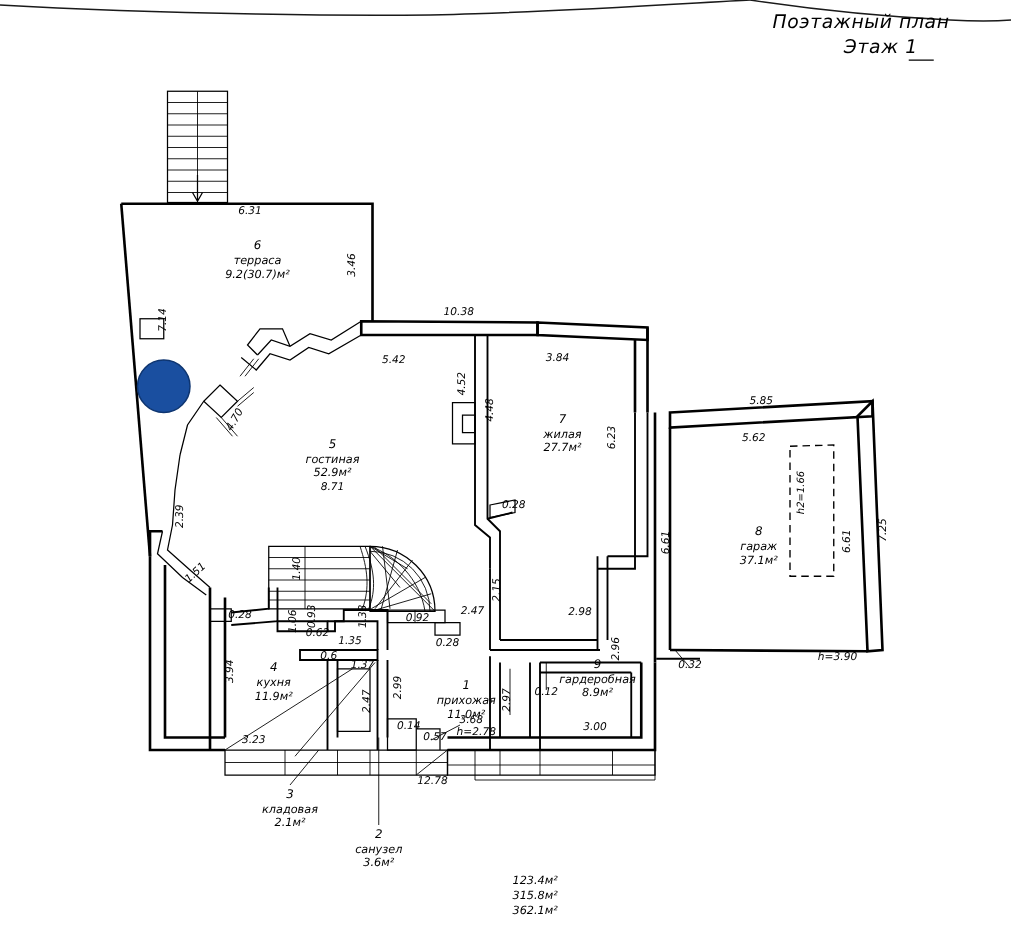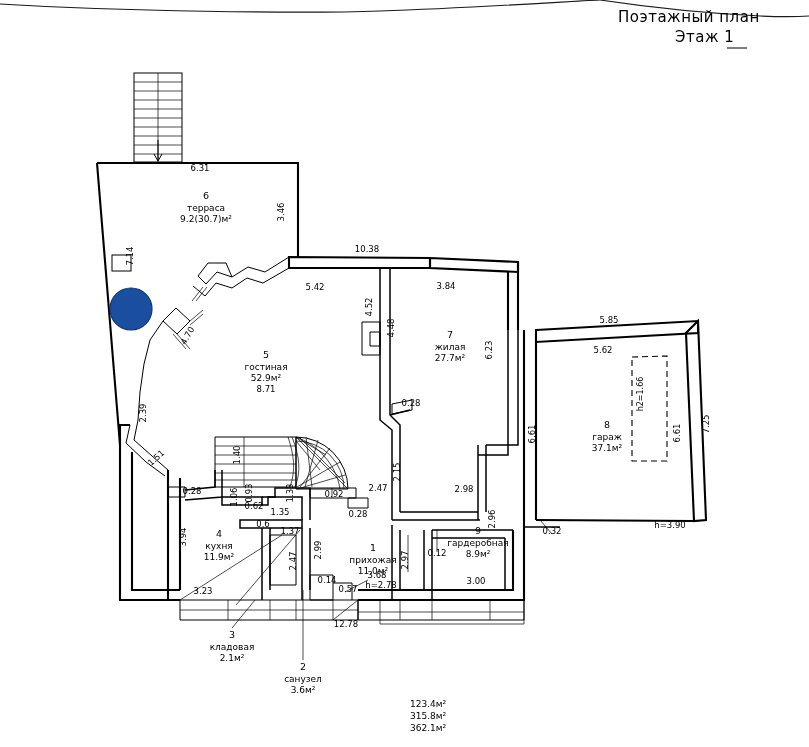--- a/index.html
+++ b/index.html
@@ -13,20 +13,21 @@
     position: relative;
     overflow: hidden;
     font-family: "DejaVu Sans", sans-serif;
     color: #000;
   }
   #plan-root {
     position: absolute;
     left: 0; top: 0;
     width: 809px;
     height: 747px;
+    font-style: italic;
   }
   svg#plan-svg {
     position: absolute;
     left: 0; top: 0;
     width: 809px;
     height: 747px;
     display: block;
   }
   .ttl {
     font-family: "DejaVu Sans", sans-serif;

